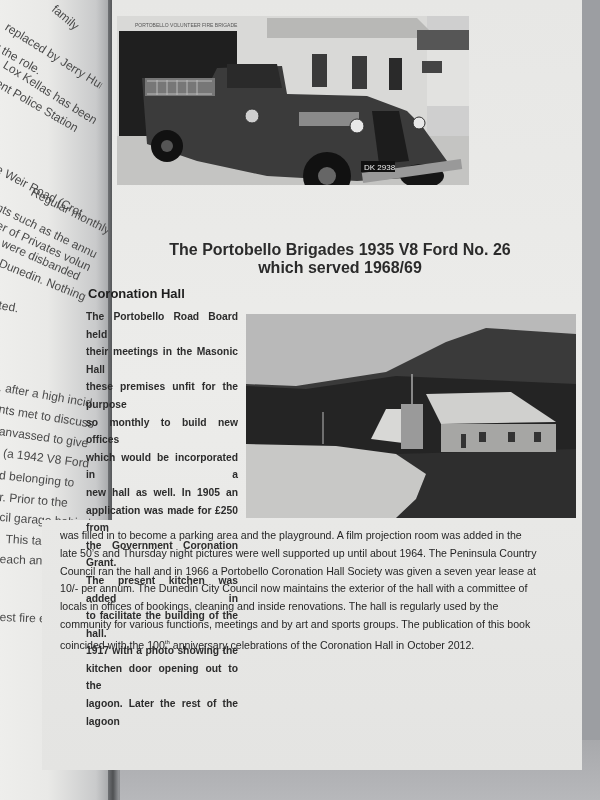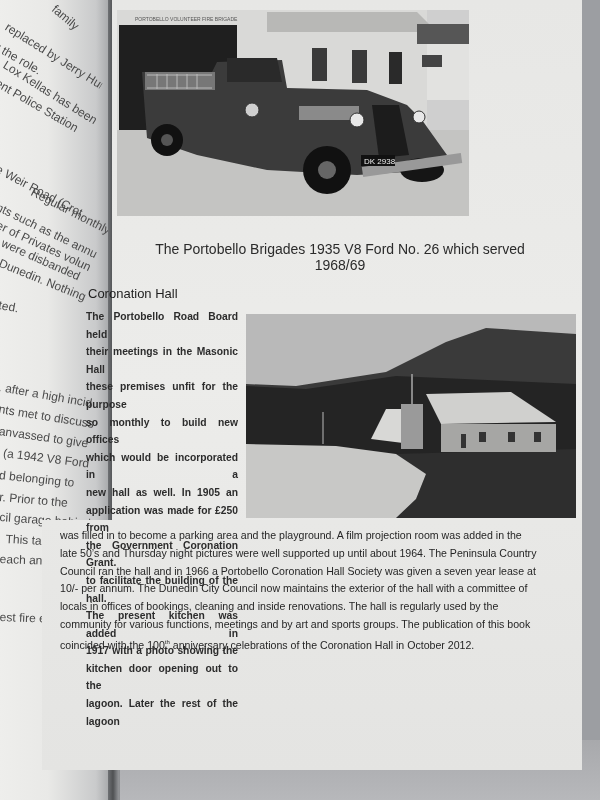--- a/index.html
+++ b/index.html
@@ -28,24 +28,24 @@
   }
   .page-lower {
     position: absolute; left: 42px; top: 520px; width: 540px; height: 250px;
     background: linear-gradient(180deg, #e8e8e6, #e4e4e2);
   }
   .photo {
     position: absolute; overflow: hidden; background: #6b6b6b;
   }
   .caption {
     position: absolute; left: 150px; top: 241px; width: 380px; text-align: center;
-    font-size: 14px; color: #2b2b2b;
+    font-size: 16px; color: #2b2b2b; font-weight: bold;
   }
   .heading {
-    position: absolute; left: 88px; top: 286px; font-weight: normal; font-size: 13px; color: #1e1e1e;
+    position: absolute; left: 88px; top: 286px; font-weight: bold; font-size: 13px; color: #1e1e1e;
   }
   .col-text {
     position: absolute; left: 86px; top: 308px; width: 152px;
     font-size: 10.3px; line-height: 17.6px; color: #2c2c2c; text-align: justify;
   }
   .col-text span { display: block; text-align: justify; text-align-last: justify; font-weight: bold; }
   .col-text span.last { text-align-last: left; }
   .full-text {
     position: absolute; left: 60px; top: 527px; width: 520px;
     font-size: 10.6px; line-height: 17.8px; color: #262626;
@@ -85,21 +85,21 @@
     <div class="left-text" style="left: 0px; top: 510px; transform: rotate(4deg); max-width: 112px; overflow: hidden;">cil garage behind</div>
     <div class="left-text" style="left: 6px; top: 532px; transform: rotate(3deg); max-width: 112px; overflow: hidden;">This tanker</div>
     <div class="left-text" style="left: 0px; top: 552px; transform: rotate(2deg); max-width: 112px; overflow: hidden;">each and the</div>
     <div class="left-text" style="left: 0px; top: 610px; transform: rotate(2deg); max-width: 112px; overflow: hidden;">est fire engine</div>
   </div>
 <div class="gutter"></div>
 
 <div class="page-main"></div>
 <div class="page-lower"></div>
 
-<div class="photo" style="left:117px; top:10px; width:352px; height:206px;">
+<div class="photo" style="left:117px; top:16px; width:352px; height:169px;">
   <svg width="352" height="206" viewBox="0 0 352 206">
     <rect width="352" height="206" fill="#cfcfcf"></rect>
 
     <rect x="0" y="0" width="310" height="120" fill="#d9d9d7"></rect>
     <polygon points="150,2 300,2 320,22 150,22" fill="#b8b8b6"></polygon>
     <rect x="310" y="20" width="42" height="70" fill="#e2e2e0"></rect>
     <rect x="300" y="14" width="52" height="20" fill="#565656"></rect>
 
     <rect x="2" y="15" width="118" height="110" fill="#1f1f1f"></rect>
     <text x="18" y="11" font-size="5" fill="#555" font-family="Liberation Sans, sans-serif">PORTOBELLO VOLUNTEER FIRE BRIGADE</text>
@@ -151,22 +151,22 @@
 
 <div class="col-text">
   <span>The Portobello Road Board held</span>
   <span>their meetings in the Masonic Hall</span>
   <span>these premises unfit for the purpose</span>
   <span>so monthly to build new offices</span>
   <span>which would be incorporated in a</span>
   <span>new hall as well. In 1905 an</span>
   <span>application was made for £250 from</span>
   <span>the Government Coronation Grant.</span>
+  <span>The present kitchen was added in</span>
   <span>to facilitate the building of the hall.</span>
-  <span>The present kitchen was added in</span>
   <span>1917 with a photo showing the</span>
   <span>kitchen door opening out to the</span>
   <span class="last">lagoon. Later the rest of the lagoon</span>
 </div>
 
 <div class="photo" style="left:246px; top:314px; width:330px; height:204px;">
   <svg width="330" height="204" viewBox="0 0 330 204">
     <rect width="330" height="204" fill="#b9b9b9"></rect>
 
     <path d="M0,70 L50,72 L140,58 L200,28 L240,14 L330,20 L330,135 L0,140 Z" fill="#3a3a3a"></path>

